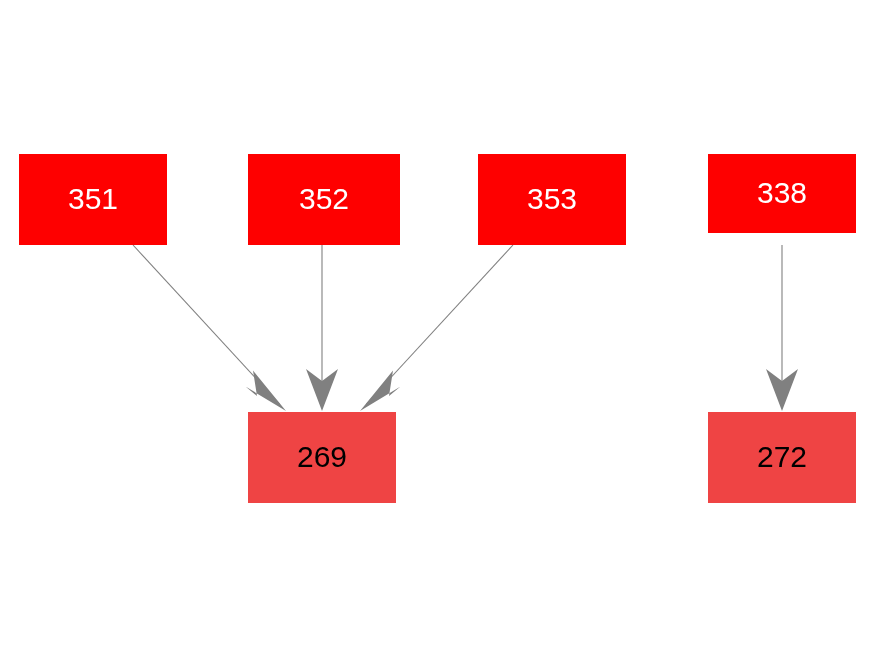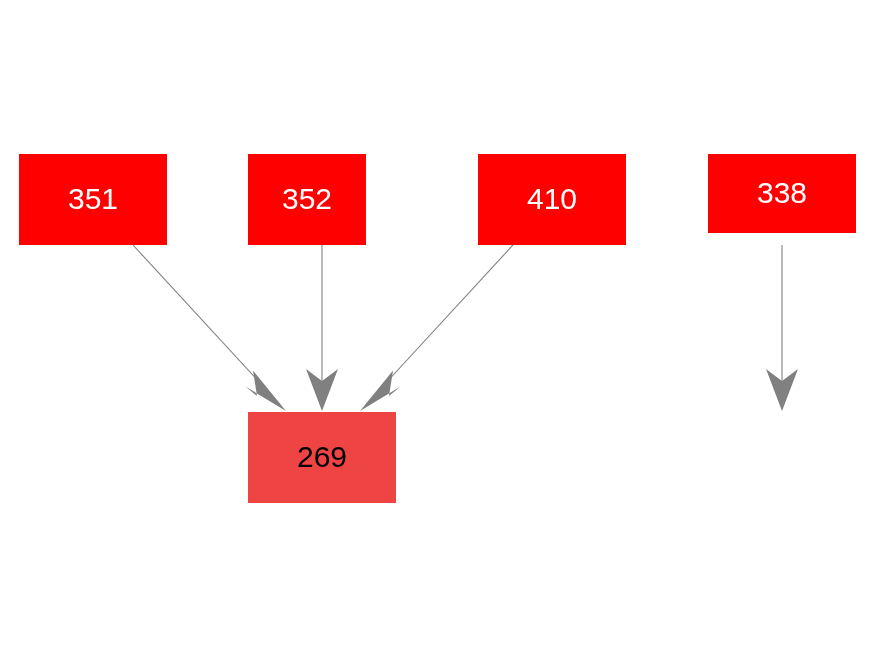--- a/index.html
+++ b/index.html
@@ -79,30 +79,33 @@
     <g>
       <line class="edge-line" x1="782" y1="245" x2="782" y2="400" stroke="#808080" stroke-width="1.1"></line>
       <path fill="#808080" d="M 782 411 L 766 369 L 782 381 L 798 369 Z"></path>
     </g>
   </svg>
 
   <div class="node node-red" style="left:19px; top:154px; width:148px; height:91px;">
     <span class="node-label">351</span>
   </div>
 
-  <div class="node node-red" style="left:248px; top:154px; width:118px; height:91px;">
+  <div class="node node-red" style="left:248px; top:154px; width:152px; height:91px;">
     <span class="node-label">352</span>
   </div>
 
   <div class="node node-red" style="left:478px; top:154px; width:148px; height:91px;">
-    <span class="node-label">410</span>
+    <span class="node-label">353</span>
   </div>
 
   <div class="node node-red" style="left:708px; top:154px; width:148px; height:79px;">
     <span class="node-label">338</span>
   </div>
 
   <div class="node node-yellow" style="left:248px; top:412px; width:148px; height:91px;">
     <span class="node-label">269</span>
   </div>
 
+  <div class="node node-yellow" style="left:708px; top:412px; width:148px; height:91px;">
+    <span class="node-label">272</span>
+  </div>
 
 </div>
 
 </body></html>

